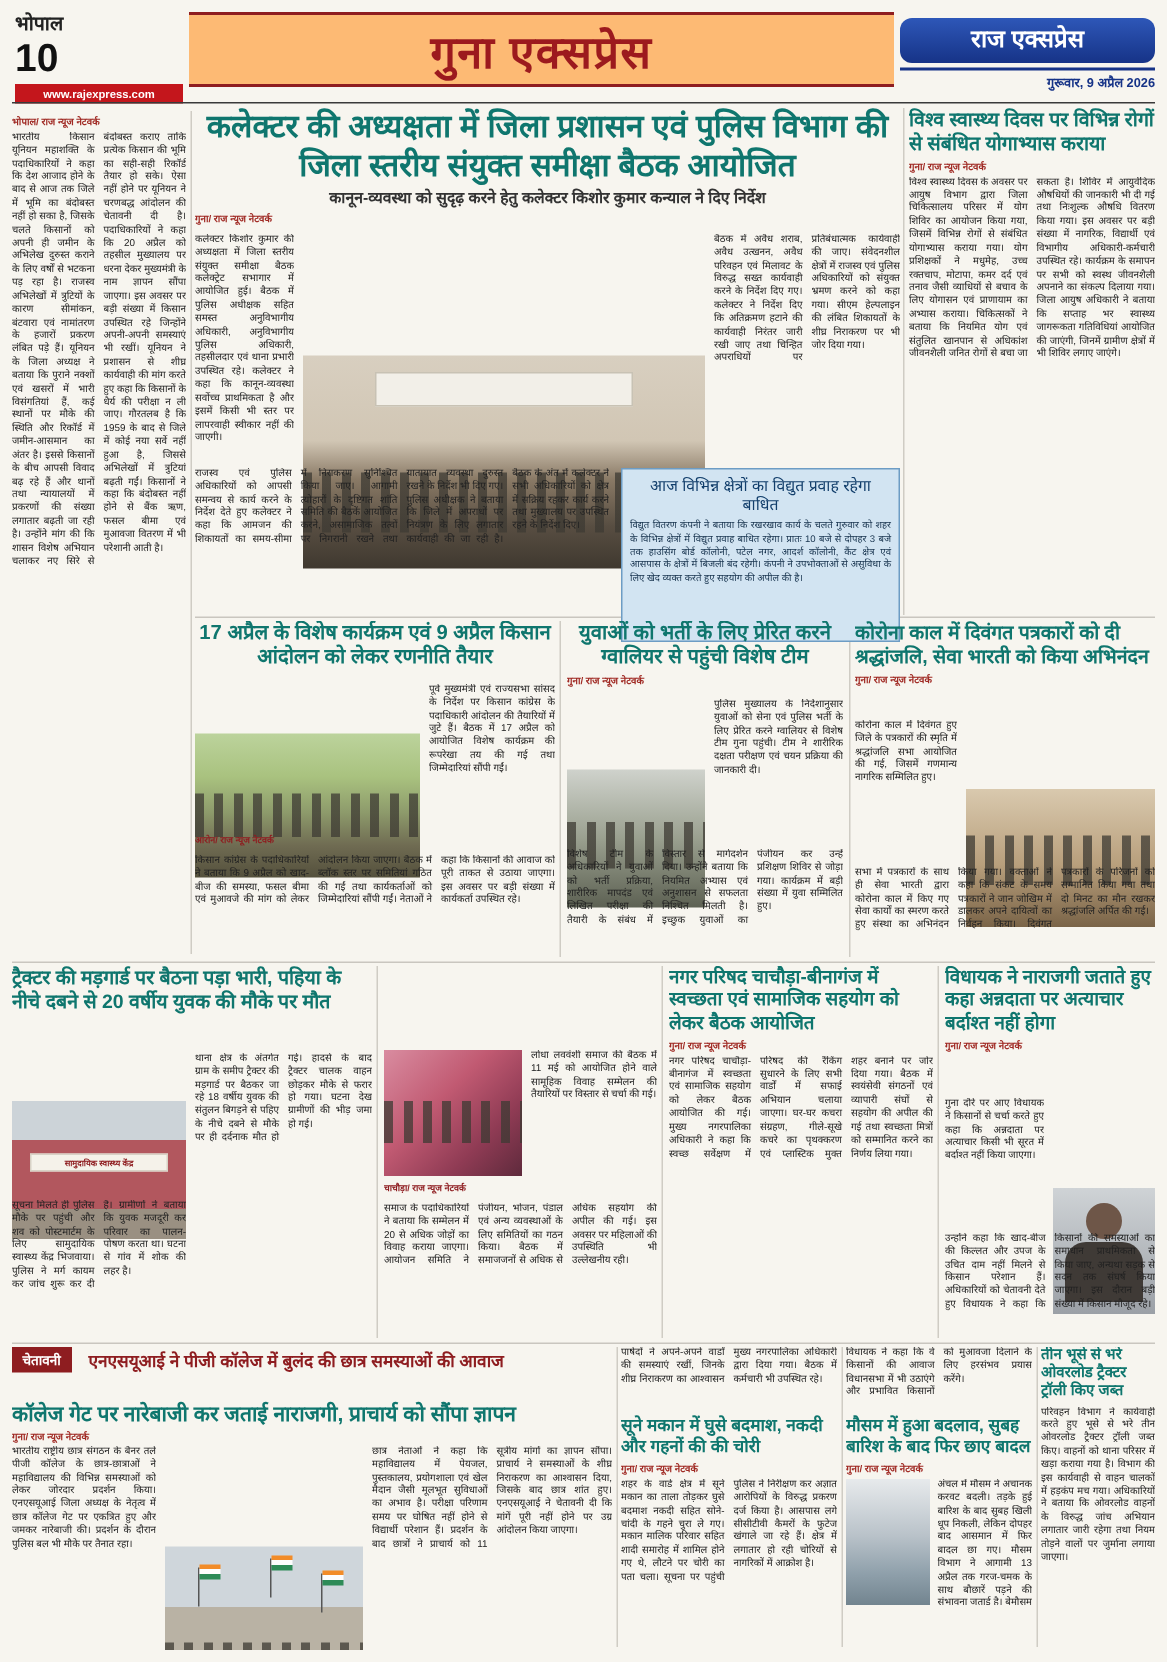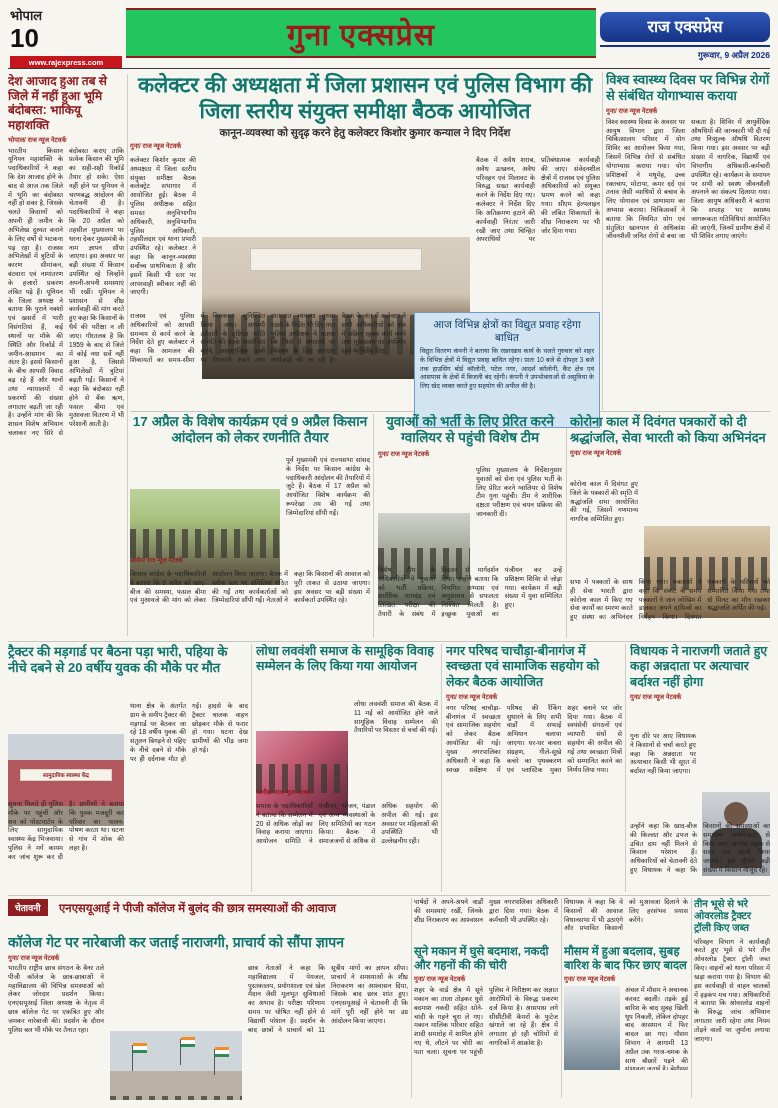--- a/index.html
+++ b/index.html
@@ -9,21 +9,21 @@
           background:#f7f5ef; overflow:hidden; color:#1c1c1c; }
   .abs { position:absolute; }
   .art { position:absolute; overflow:hidden; }
 
   
   .city { font-size:13px; font-weight:bold; color:#222; }
   .pageno { font-size:26px; font-weight:bold; color:#111; line-height:1.1; }
   .sitebar { margin-top:3px; background:#c4161c; color:#fff; font-size:7.5px;
              font-weight:bold; text-align:center; padding:2px 0; }
   .mast-center { border-top:2.5px solid #8e1d20; border-bottom:2.5px solid #8e1d20;
-                 background:#22c55e; height:50px; display:flex; align-items:center; justify-content:center; }
+                 background:#fdba74; height:50px; display:flex; align-items:center; justify-content:center; }
   .mast-title { font-size:30px; font-weight:bold; color:#9c1a1e; letter-spacing:1px; }
   .brand { height:30px; margin-top:4px; border-radius:8px; text-align:center; line-height:30px;
            background:linear-gradient(180deg,#2e57b8,#163387); color:#fff; font-size:16px; font-weight:bold; }
   .daterow { margin-top:3px; border-top:2px solid #163387; padding-top:2px;
              font-size:8.5px; font-weight:bold; color:#163387; text-align:right; }
   .hdr-rule { border-top:1.5px solid #3a3a3a; }
 
   
   .hl { font-weight:bold; color:#0f766e; line-height:1.22; }
   .maroon { color:#8e1d20; }
@@ -91,21 +91,20 @@
   <div class="hr" style="left:8px;top:641px;width:762px;"></div>
   <div class="vr" style="left:251px;top:644px;height:248px;"></div>
   <div class="vr" style="left:441px;top:644px;height:248px;"></div>
   <div class="vr" style="left:625px;top:644px;height:248px;"></div>
   <div class="hr" style="left:8px;top:895px;width:762px;"></div>
   <div class="vr" style="left:411px;top:898px;height:200px;"></div>
   <div class="vr" style="left:561px;top:898px;height:200px;"></div>
   <div class="vr" style="left:691px;top:898px;height:200px;"></div>
 
   <div class="art" style="left:8px;top:74px;width:116px;height:564px;">
-    <h2 class="hl maroon" style="font-size:12px;">देश आजाद हुआ तब से जिले में नहीं हुआ भूमि बंदोबस्त: भाकियू महाशक्ति</h2>
     <div class="byline">भोपाल/ राज न्यूज नेटवर्क</div>
     <div class="body c2" style="height:468px;">भारतीय किसान यूनियन महाशक्ति के पदाधिकारियों ने कहा कि देश आजाद होने के बाद से आज तक जिले में भूमि का बंदोबस्त नहीं हो सका है, जिसके चलते किसानों को अपनी ही जमीन के अभिलेख दुरुस्त कराने के लिए वर्षों से भटकना पड़ रहा है। राजस्व अभिलेखों में त्रुटियों के कारण सीमांकन, बंटवारा एवं नामांतरण के हजारों प्रकरण लंबित पड़े हैं। यूनियन के जिला अध्यक्ष ने बताया कि पुराने नक्शों एवं खसरों में भारी विसंगतियां हैं, कई स्थानों पर मौके की स्थिति और रिकॉर्ड में जमीन-आसमान का अंतर है। इससे किसानों के बीच आपसी विवाद बढ़ रहे हैं और थानों तथा न्यायालयों में प्रकरणों की संख्या लगातार बढ़ती जा रही है। उन्होंने मांग की कि शासन विशेष अभियान चलाकर नए सिरे से बंदोबस्त कराए ताकि प्रत्येक किसान की भूमि का सही-सही रिकॉर्ड तैयार हो सके। ऐसा नहीं होने पर यूनियन ने चरणबद्ध आंदोलन की चेतावनी दी है। पदाधिकारियों ने कहा कि 20 अप्रैल को तहसील मुख्यालय पर धरना देकर मुख्यमंत्री के नाम ज्ञापन सौंपा जाएगा। इस अवसर पर बड़ी संख्या में किसान उपस्थित रहे जिन्होंने अपनी-अपनी समस्याएं भी रखीं। यूनियन ने प्रशासन से शीघ्र कार्यवाही की मांग करते हुए कहा कि किसानों के धैर्य की परीक्षा न ली जाए। गौरतलब है कि 1959 के बाद से जिले में कोई नया सर्वे नहीं हुआ है, जिससे अभिलेखों में त्रुटियां बढ़ती गईं। किसानों ने कहा कि बंदोबस्त नहीं होने से बैंक ऋण, फसल बीमा एवं मुआवजा वितरण में भी परेशानी आती है।</div>
   </div>
 
   <div class="art" style="left:130px;top:72px;width:470px;height:360px;">
     <h1 class="hl ctr" style="font-size:21px;">कलेक्टर की अध्यक्षता में जिला प्रशासन एवं पुलिस विभाग की जिला स्तरीय संयुक्त समीक्षा बैठक आयोजित</h1>
     <div class="hl ctr" style="font-size:10.5px;margin-top:3px;color:#333;">कानून-व्यवस्था को सुदृढ़ करने हेतु कलेक्टर किशोर कुमार कन्याल ने दिए निर्देश</div>
     <div class="byline">गुना/ राज न्यूज नेटवर्क</div>
     <div class="abs body" style="left:0;top:84px;width:66px;height:148px;">कलेक्टर किशोर कुमार की अध्यक्षता में जिला स्तरीय संयुक्त समीक्षा बैठक कलेक्ट्रेट सभागार में आयोजित हुई। बैठक में पुलिस अधीक्षक सहित समस्त अनुविभागीय अधिकारी, अनुविभागीय पुलिस अधिकारी, तहसीलदार एवं थाना प्रभारी उपस्थित रहे। कलेक्टर ने कहा कि कानून-व्यवस्था सर्वोच्च प्राथमिकता है और इसमें किसी भी स्तर पर लापरवाही स्वीकार नहीं की जाएगी।</div>
     <div class="abs photo" style="left:72px;top:84px;width:268px;height:142px;background:linear-gradient(180deg,#d8cfc0 0%,#d1c6b4 40%,#8a7a66 58%,#584e42 80%,#3f382f 100%);">
@@ -159,21 +158,20 @@
   <div class="art" style="left:8px;top:644px;width:240px;height:250px;">
     <h2 class="hl" style="font-size:13px;">ट्रैक्टर की मड़गार्ड पर बैठना पड़ा भारी, पहिया के नीचे दबने से 20 वर्षीय युवक की मौके पर मौत</h2>
     <div class="abs photo" style="left:0;top:58px;width:116px;height:92px;background:linear-gradient(180deg,#ccd3d8 0%,#ccd3d8 28%,#b2575e 28%,#b2575e 78%,#9a9082 78%,#9a9082 100%);">
       <div class="sign">सामुदायिक स्वास्थ्य केंद्र</div>
     </div>
     <div class="abs body c2" style="left:122px;top:58px;width:118px;height:188px;">थाना क्षेत्र के अंतर्गत ग्राम के समीप ट्रैक्टर की मड़गार्ड पर बैठकर जा रहे 18 वर्षीय युवक की संतुलन बिगड़ने से पहिए के नीचे दबने से मौके पर ही दर्दनाक मौत हो गई। हादसे के बाद ट्रैक्टर चालक वाहन छोड़कर मौके से फरार हो गया। घटना देख ग्रामीणों की भीड़ जमा हो गई।</div>
     <div class="abs body c2" style="left:0;top:156px;width:116px;height:90px;">सूचना मिलते ही पुलिस मौके पर पहुंची और शव को पोस्टमार्टम के लिए सामुदायिक स्वास्थ्य केंद्र भिजवाया। पुलिस ने मर्ग कायम कर जांच शुरू कर दी है। ग्रामीणों ने बताया कि युवक मजदूरी कर परिवार का पालन-पोषण करता था। घटना से गांव में शोक की लहर है।</div>
   </div>
 
   <div class="art" style="left:256px;top:644px;width:182px;height:250px;">
-    <h2 class="hl" style="font-size:12.5px;">लोधा लववंशी समाज के सामूहिक विवाह सम्मेलन के लिए किया गया आयोजन</h2>
     <div class="abs photo" style="left:0;top:56px;width:92px;height:84px;background:linear-gradient(135deg,#d98ca0 0%,#c15a72 40%,#8f3b54 72%,#5e2a3c 100%);">
       <div class="figs" style="top:40%;height:34%;"></div>
     </div>
     <div class="abs credit" style="left:0;top:142px;">चाचौड़ा/ राज न्यूज नेटवर्क</div>
     <div class="abs body" style="left:98px;top:56px;width:84px;height:96px;">लोधा लववंशी समाज की बैठक में 11 मई को आयोजित होने वाले सामूहिक विवाह सम्मेलन की तैयारियों पर विस्तार से चर्चा की गई।</div>
     <div class="abs body c3" style="left:0;top:158px;width:182px;height:88px;">समाज के पदाधिकारियों ने बताया कि सम्मेलन में 20 से अधिक जोड़ों का विवाह कराया जाएगा। आयोजन समिति ने पंजीयन, भोजन, पंडाल एवं अन्य व्यवस्थाओं के लिए समितियों का गठन किया। बैठक में समाजजनों से अधिक से अधिक सहयोग की अपील की गई। इस अवसर पर महिलाओं की उपस्थिति भी उल्लेखनीय रही।</div>
   </div>
 
   <div class="art" style="left:446px;top:644px;width:176px;height:250px;">
     <h2 class="hl" style="font-size:12.5px;">नगर परिषद चाचौड़ा-बीनागंज में स्वच्छता एवं सामाजिक सहयोग को लेकर बैठक आयोजित</h2>

